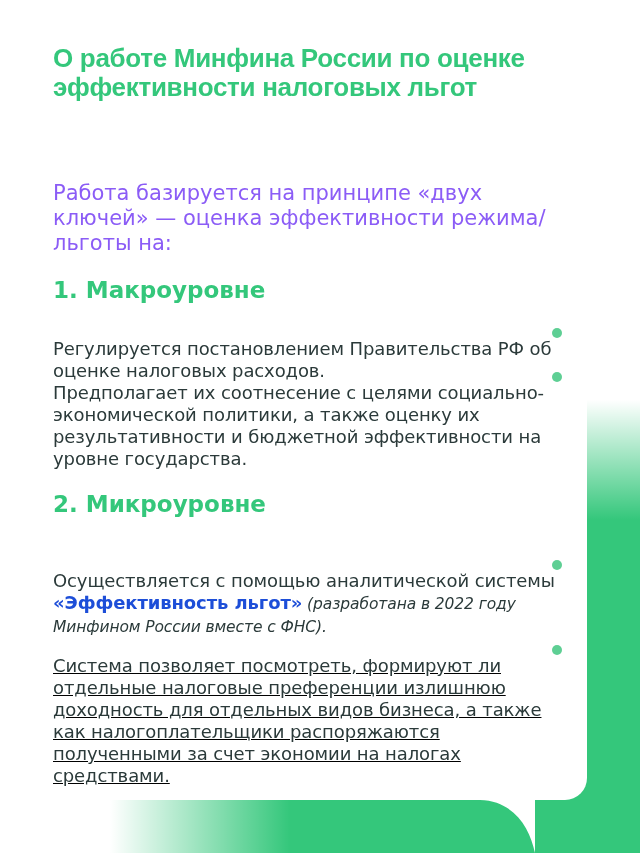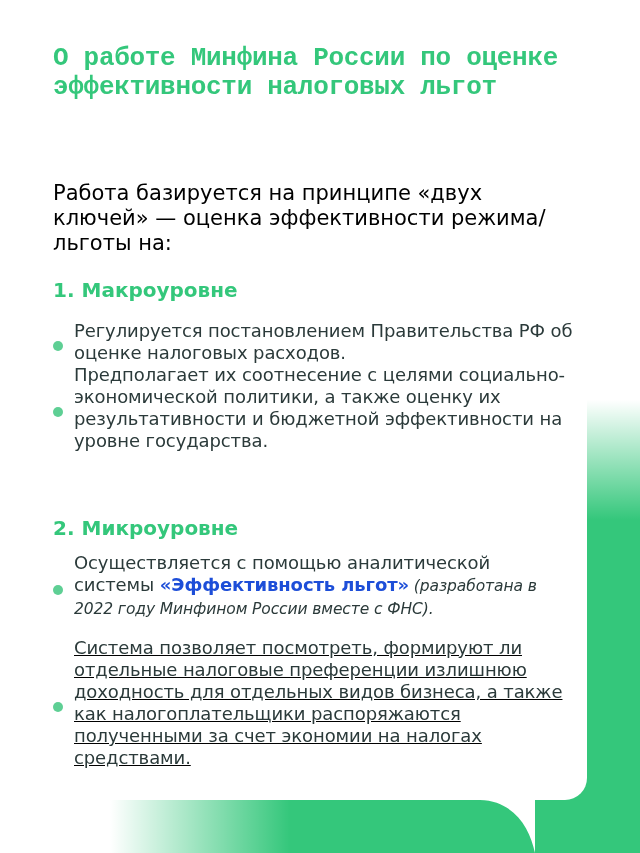--- a/index.html
+++ b/index.html
@@ -18,35 +18,35 @@
   .card {
     position: absolute; left: 0; top: 0; width: 587px; height: 800px;
     background: #ffffff;
     border-bottom-right-radius: 22px;
   }
   .tail {
     position: absolute; left: 450px; top: 799px; width: 85px; height: 54px;
   }
   .title {
     position: absolute; left: 53px; top: 44px; width: 540px;
-    font-family: Liberation Mono, monospace;
+    font-family: Liberation Sans, sans-serif;
     font-weight: bold; font-size: 26px; line-height: 29px;
     color: #34c77b; margin: 0; letter-spacing: -0.3px;
   }
   .intro {
     position: absolute; left: 53px; top: 181px; width: 520px;
-    font-size: 21px; line-height: 25px; color: #000000; margin: 0;
+    font-size: 21px; line-height: 25px; color: #8b5cf6; margin: 0;
   }
   .level {
     position: absolute; left: 53px; width: 400px;
-    font-size: 20px; line-height: 24px; font-weight: bold; color: #34c77b; margin: 0;
+    font-size: 23px; line-height: 24px; font-weight: bold; color: #34c77b; margin: 0;
   }
   .bullet {
     position: absolute; left: 53px; width: 520px;
-    display: flex; align-items: center;
+    display: flex; align-items: flex-end; flex-direction: column;
   }
   .dot {
     flex: 0 0 auto; width: 10px; height: 10px; border-radius: 50%;
     background: #5ecf94; margin-top: 8px; margin-right: 11px;
   }
   .btext {
     font-size: 18px; line-height: 22px; color: #2b3a3a; letter-spacing: -0.1px;
   }
   .hl { color: #1d4ed8; font-weight: bold; }
   .it { font-style: italic; font-size: 15.5px; }
@@ -69,21 +69,21 @@
 <div class="bullet" style="top:320px;">
   <span class="dot"></span>
   <span class="btext">Регулируется постановлением Правительства РФ об оценке налоговых расходов.</span>
 </div>
 
 <div class="bullet" style="top:364px;">
   <span class="dot"></span>
   <span class="btext">Предполагает их соотнесение с целями социально-экономической политики, а также оценку их результативности и бюджетной эффективности на уровне государства.</span>
 </div>
 
-<h2 class="level" style="top:516px;">2. Микроуровне</h2>
+<h2 class="level" style="top:492px;">2. Микроуровне</h2>
 
 <div class="bullet" style="top:552px;">
   <span class="dot"></span>
   <span class="btext"><span>Осуществляется с помощью аналитической системы </span><span class="hl">«Эффективность льгот»</span><span class="it"> (разработана в 2022 году Минфином России вместе с ФНС).</span></span>
 </div>
 
 <div class="bullet" style="top:637px;text-decoration:underline;">
   <span class="dot"></span>
   <span class="btext">Система позволяет посмотреть, формируют ли отдельные налоговые преференции излишнюю доходность для отдельных видов бизнеса, а также как налогоплательщики распоряжаются полученными за счет экономии на налогах средствами.</span>
 </div>

